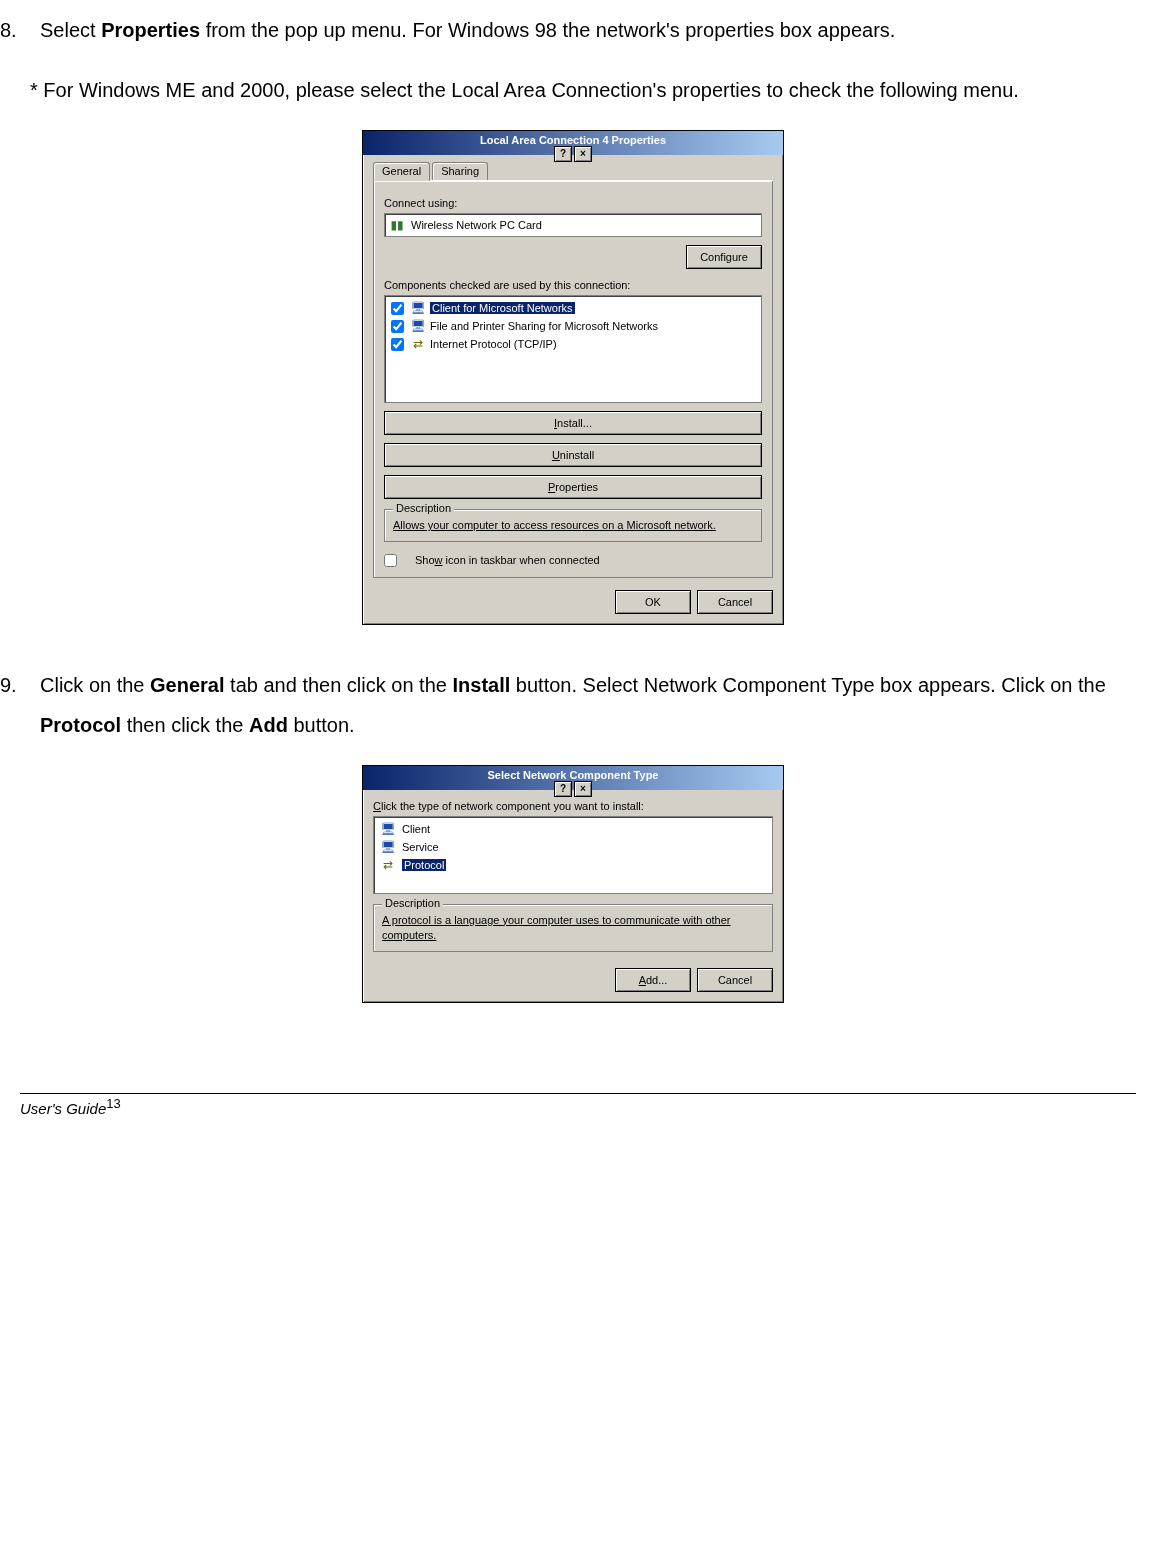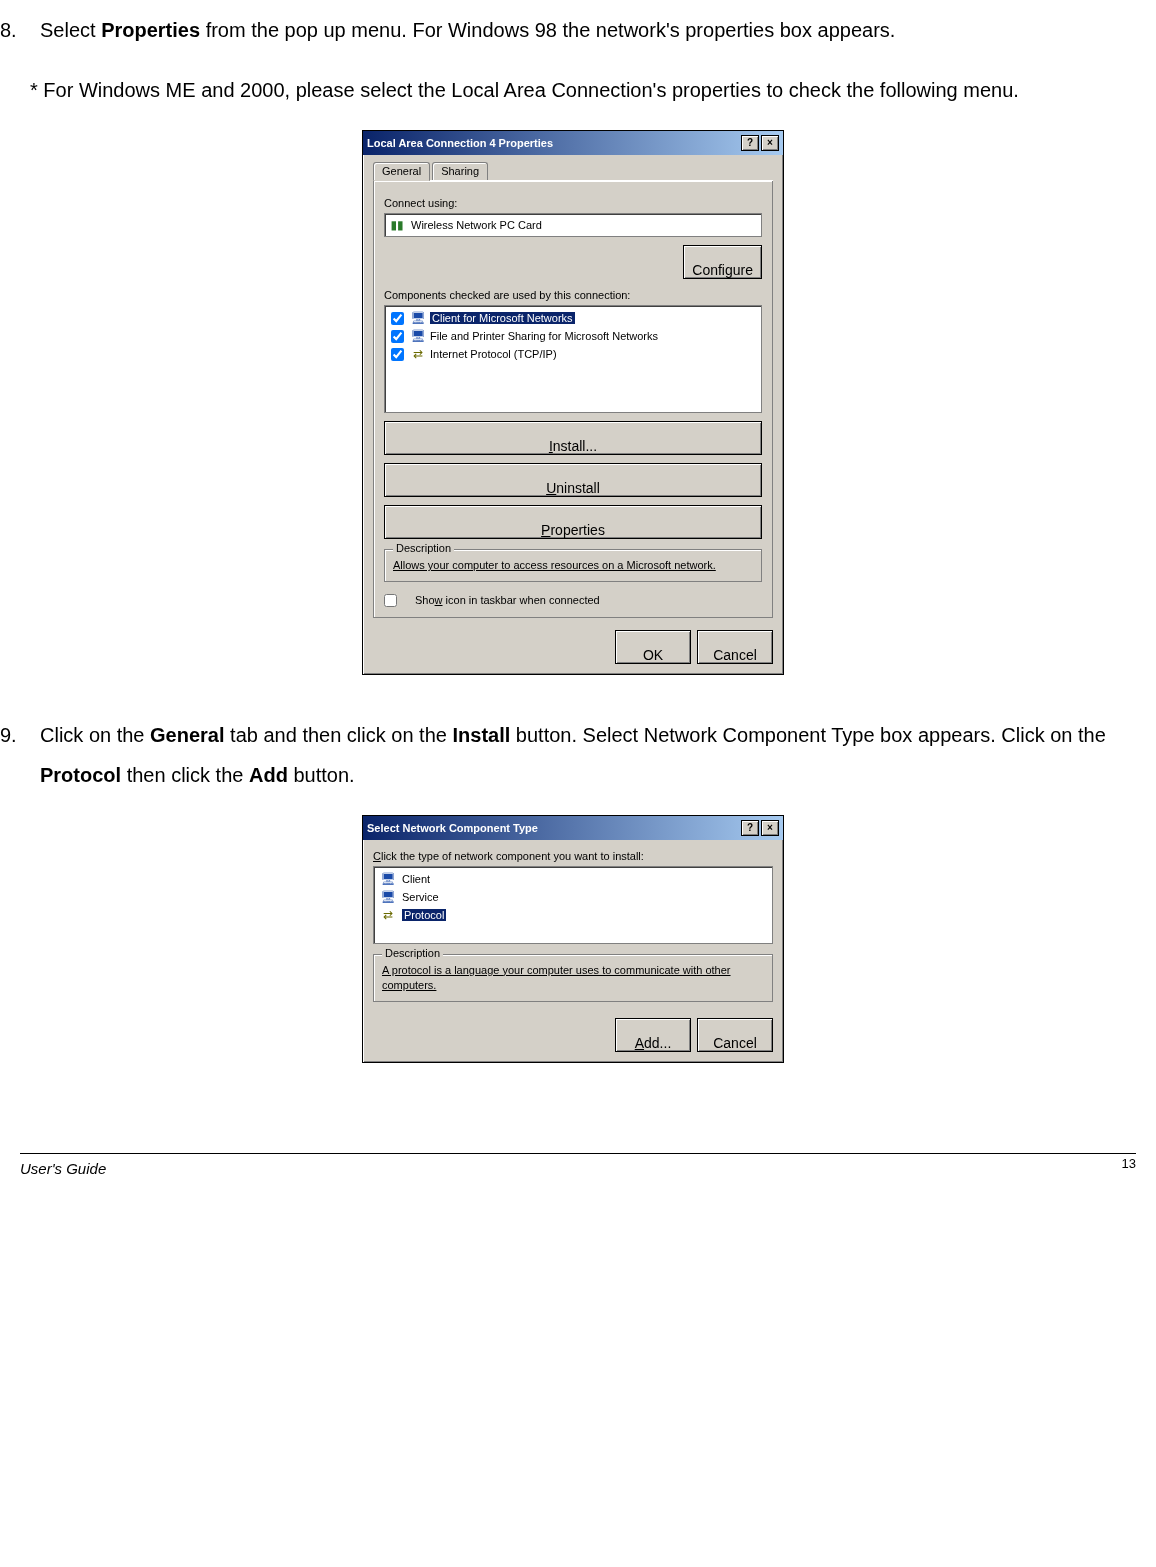--- a/index.html
+++ b/index.html
@@ -60,20 +60,21 @@
   }
   .titlebar {
     background: linear-gradient(to right,#0a246a,#a6caf0);
     color: #fff;
     font-weight: bold;
     padding: 3px 4px;
     display: flex;
     align-items: center;
     justify-content: space-between;
     height: 18px;
+    flex-direction: column;
   }
   .titlebar .title-text { font-size: 11px; }
   .titlebar .title-buttons { display:flex; gap:2px; }
   .tb-btn {
     width:16px; height:14px;
     background:#d4d0c8;
     border:1px solid #000;
     box-shadow: inset 1px 1px 0 #fff, inset -1px -1px 0 #808080;
     color:#000; font-size:10px; font-weight:bold;
     display:flex; align-items:center; justify-content:center;
@@ -123,23 +124,23 @@
     font-size:12px;
   }
   .ico-net { color:#2a7a2a; }
   .ico-monitor { color:#1a4aa8; }
   .ico-proto { color:#6a6a00; }
 
   .win-btn {
     background:#d4d0c8;
     border:1px solid #000;
     box-shadow: inset 1px 1px 0 #fff, inset -1px -1px 0 #808080;
-    font-size:14px; font-family:inherit;
-    min-width:76px; height:18px;
-    padding:16px 8px;
+    font-size:11px; font-family:inherit;
+    min-width:76px; height:24px;
+    padding:0 8px;
   }
   .btn-row-right { display:flex; justify-content:flex-end; gap:6px; margin-top:8px;}
   .btn-row-spread { display:flex; justify-content:space-between; gap:8px; margin-top:8px;flex-direction:column;}
 
   .list {
     height:100px; overflow:auto;
   }
   .list-row {
     display:flex; align-items:center; gap:4px; padding:1px 2px;
     font-size:11px;
@@ -175,21 +176,20 @@
 
   .dlg1 { width:420px; }
   .dlg2 { width:420px; }
 
   
   .footer {
     border-top:1px solid #000;
     margin: 90px 20px 0 20px;
     padding:6px 0 12px 0;
     display:flex;
-    justify-content:space-between;
     font-size:15px;
     font-style:italic;
   }
   .footer .right { font-style:normal; font-size:13px; position:relative; top:-4px;}
 </style>
 </head>
 <body>
 
 <div class="page">
 

